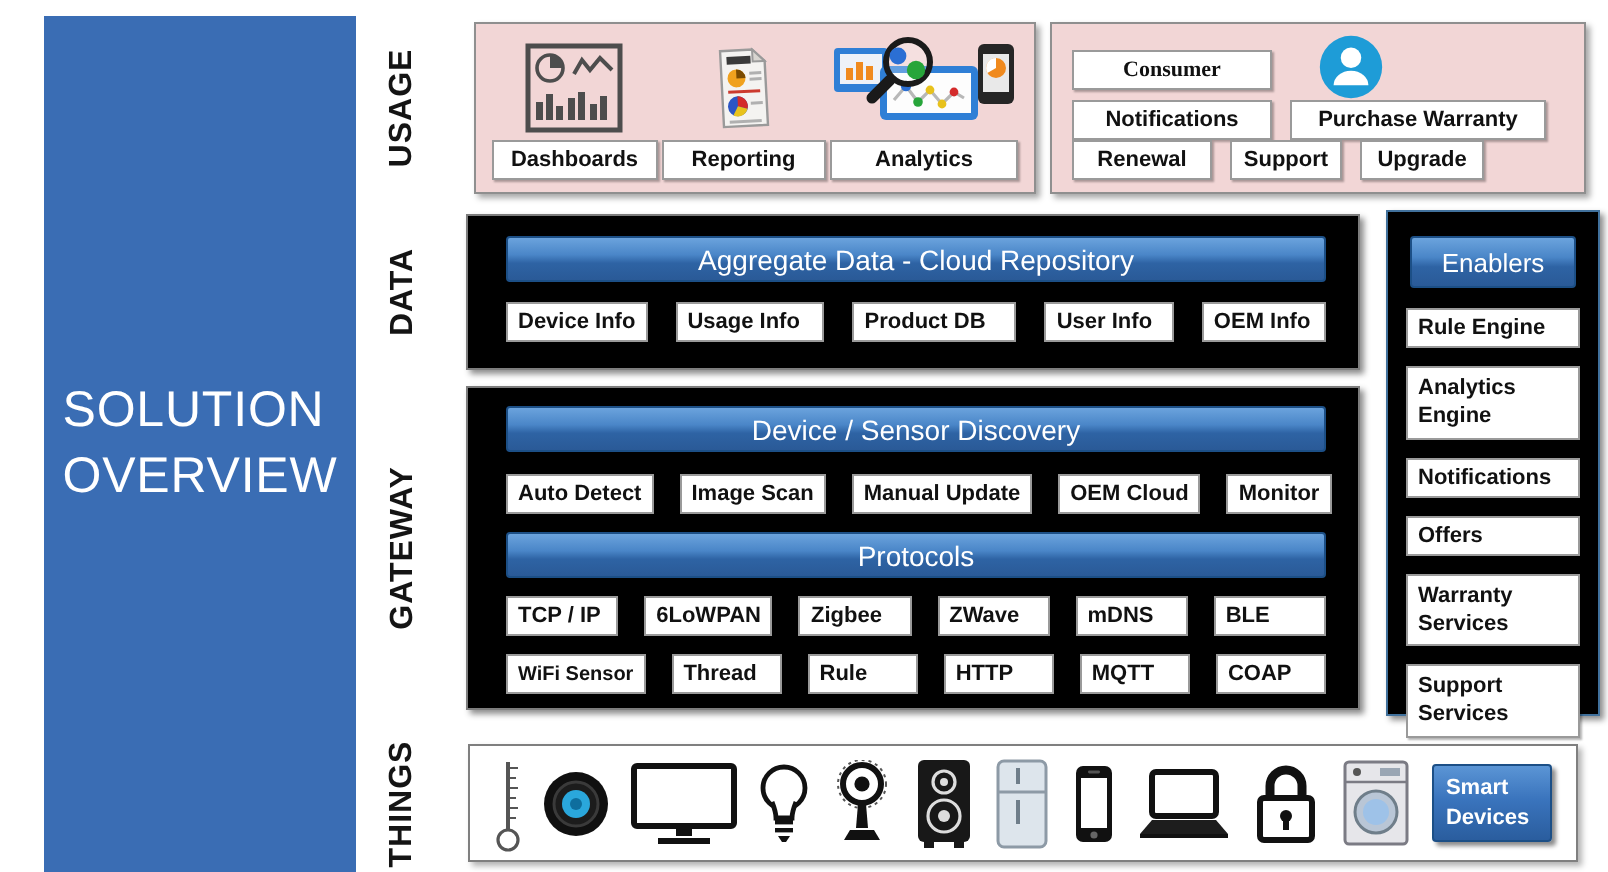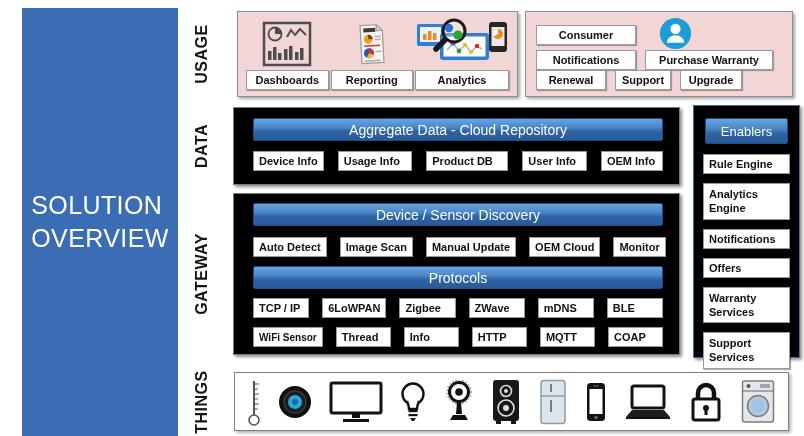--- a/index.html
+++ b/index.html
@@ -165,21 +165,21 @@
           <circle cx="43" cy="17" r="4.6" fill="#27a53a"></circle>
           <line x1="30" y1="22" x2="21" y2="31" stroke="#1a1a1a" stroke-width="5.5" stroke-linecap="round"></line>
         </svg>
       </div>
       <div class="wbox center">Analytics</div>
     </div>
   </div>
 
   <div class="pinkbox usage-consumer">
     <div class="uc-row">
-      <div class="wbox center" style="width:100px;">Consumer</div>
+      <div class="wbox center" style="width:100px;font-family:Liberation Serif, serif;">Consumer</div>
       <span class="uc-person">
         <svg width="33" height="33" viewBox="0 0 36 36">
           <circle cx="18" cy="18" r="17" fill="#1e9cd7"></circle>
           <circle cx="18" cy="13" r="5.6" fill="#fff"></circle>
           <path d="M8.5,28 a9.5,8 0 0 1 19,0 z" fill="#fff"></path>
         </svg>
       </span>
     </div>
     <div class="uc-row">
       <div class="wbox center" style="width:100px;">Notifications</div>
@@ -227,21 +227,21 @@
       <div class="wbox" style="flex:1;">TCP / IP</div>
       <div class="wbox" style="flex:1;">6LoWPAN</div>
       <div class="wbox" style="flex:1;">Zigbee</div>
       <div class="wbox" style="flex:1;">ZWave</div>
       <div class="wbox" style="flex:1;">mDNS</div>
       <div class="wbox" style="flex:1;">BLE</div>
     </div>
     <div class="gw-row">
       <div class="wbox" style="flex:1; font-size:10px;">WiFi Sensor</div>
       <div class="wbox" style="flex:1;">Thread</div>
-      <div class="wbox" style="flex:1;">Info</div>
+      <div class="wbox" style="flex:1;">Rule</div>
       <div class="wbox" style="flex:1;">HTTP</div>
       <div class="wbox" style="flex:1;">MQTT</div>
       <div class="wbox" style="flex:1;">COAP</div>
     </div>
   </div>
 
   <div class="things">
     <span class="dev">
       <svg width="14" height="48" viewBox="0 0 14 48">
         <line x1="7" y1="3" x2="7" y2="37" stroke="#555" stroke-width="2"></line>
@@ -336,15 +336,16 @@
     <span class="dev">
       <svg width="36" height="46" viewBox="0 0 36 46">
         <rect x="2.5" y="2" width="31" height="41" rx="2" fill="#e6e6ea" stroke="#7b7b84" stroke-width="1.5"></rect>
         <line x1="2.5" y1="12" x2="33.5" y2="12" stroke="#7b7b84" stroke-width="1.2"></line>
         <circle cx="8.5" cy="7" r="2" fill="#555"></circle>
         <rect x="20" y="5" width="10" height="4" fill="#9aa6b4"></rect>
         <circle cx="18" cy="27" r="10.5" fill="#b9c6d6" stroke="#6f7e8a" stroke-width="1.5"></circle>
         <circle cx="18" cy="27" r="6.5" fill="#9ec2e8"></circle>
       </svg>
     </span>
+    <div class="smart-devices">Smart Devices</div>
   </div>
 
 </div>
 
 </body></html>

